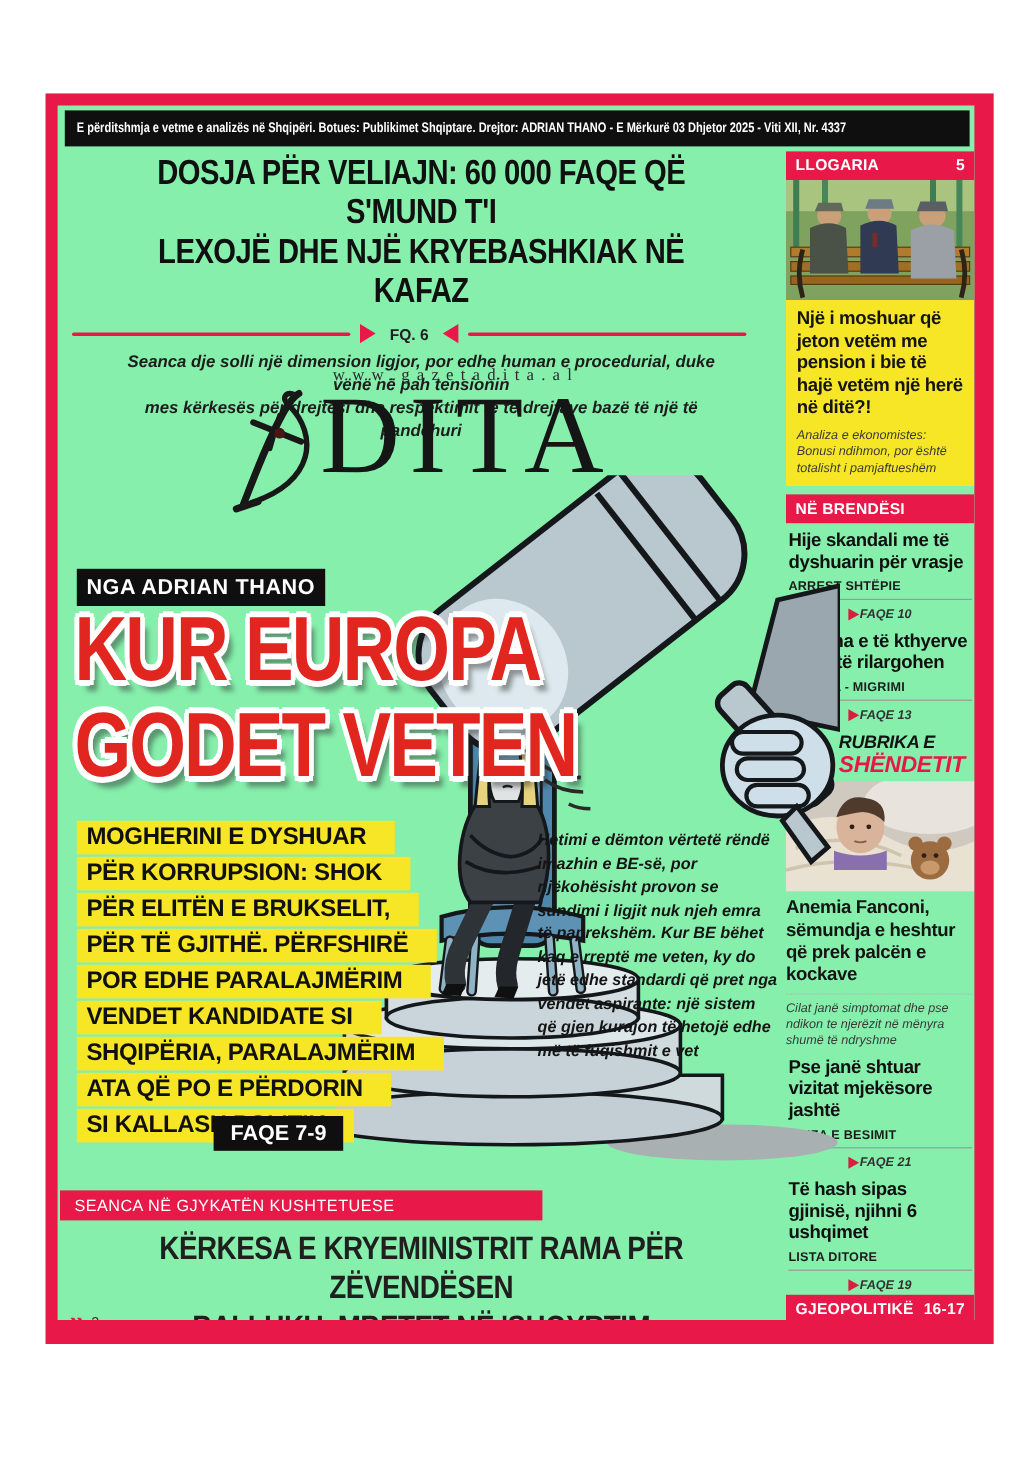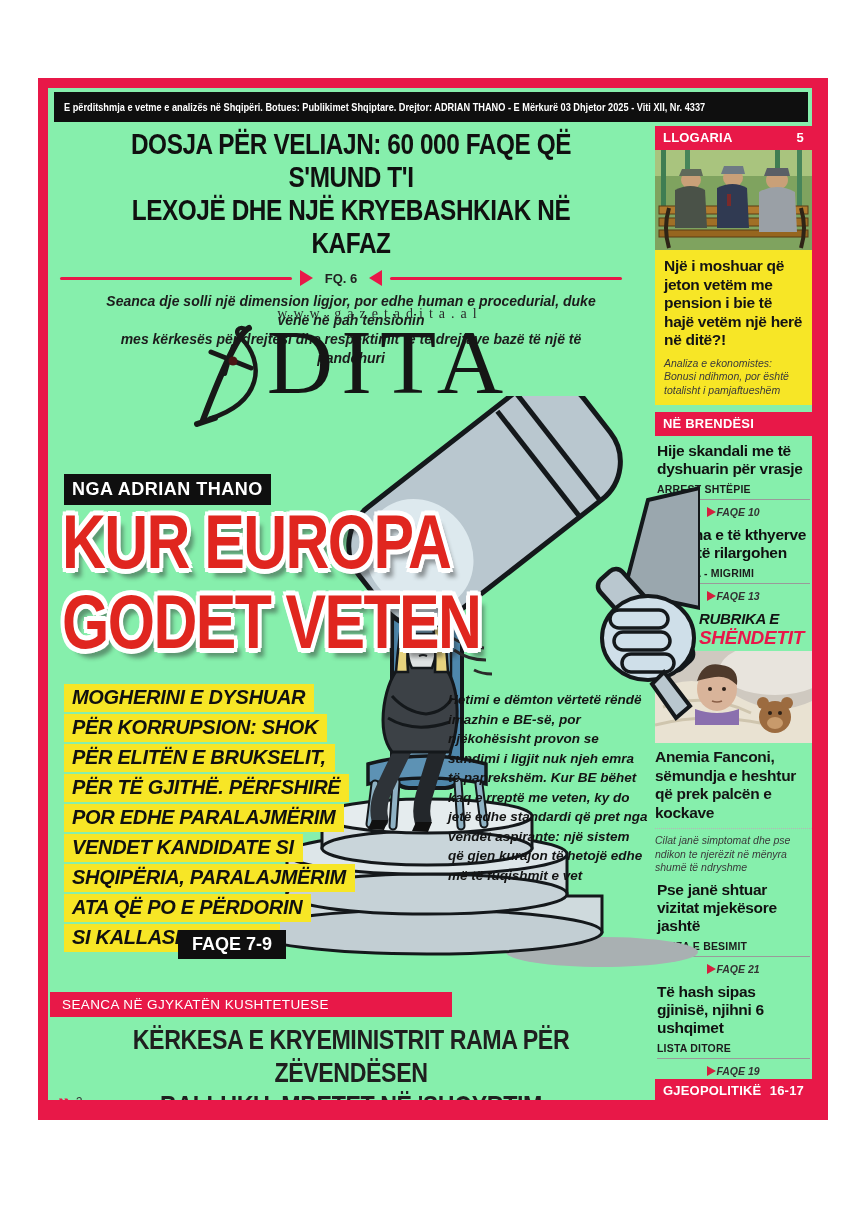--- a/index.html
+++ b/index.html
@@ -41,21 +41,21 @@
 
   .big-title { position:absolute; left:12px; top:374px; z-index:2; color:#e0261f; font-weight:800;
                font-size:76px; line-height:80px; letter-spacing:-2px; white-space:nowrap;
                transform:scaleX(0.8); transform-origin:left top;
                text-shadow:-4px -4px 0 #fff,4px -4px 0 #fff,-4px 4px 0 #fff,4px 4px 0 #fff,
                            -5px 0 0 #fff,5px 0 0 #fff,0 -5px 0 #fff,0 5px 0 #fff,
                            8px 9px 5px rgba(40,40,40,.45); }
 
   .hl-block { position:absolute; left:14px; top:556px; z-index:2; }
   .hl-line { display:table; background:#f7e626; color:#101010; font-weight:800; font-size:20px;
-             line-height:21px; padding:3px 9px 4px 8px; margin-bottom:2px; letter-spacing:-0.3px; white-space:nowrap;font-style:italic; }
+             line-height:21px; padding:3px 24px 4px 8px; margin-bottom:2px; letter-spacing:-0.3px; white-space:nowrap; }
 
   .side-note { position:absolute; left:398px; top:562px; width:200px; z-index:2;
                font-style:italic; font-weight:bold; font-size:13.5px; line-height:19.5px; color:#141414; }
 
   .faqe-tag { position:absolute; left:128px; top:802px; background:#0f0f0f; color:#fff;
               font-weight:800; font-size:18px; padding:4px 14px; z-index:3; }
 
   .kicker-bar { position:absolute; left:0px; top:864px; width:402px; background:#e81848; color:#fff;
                 font-weight:400; font-size:13.5px; padding:5px 12px; letter-spacing:0.4px; z-index:3; }
 

